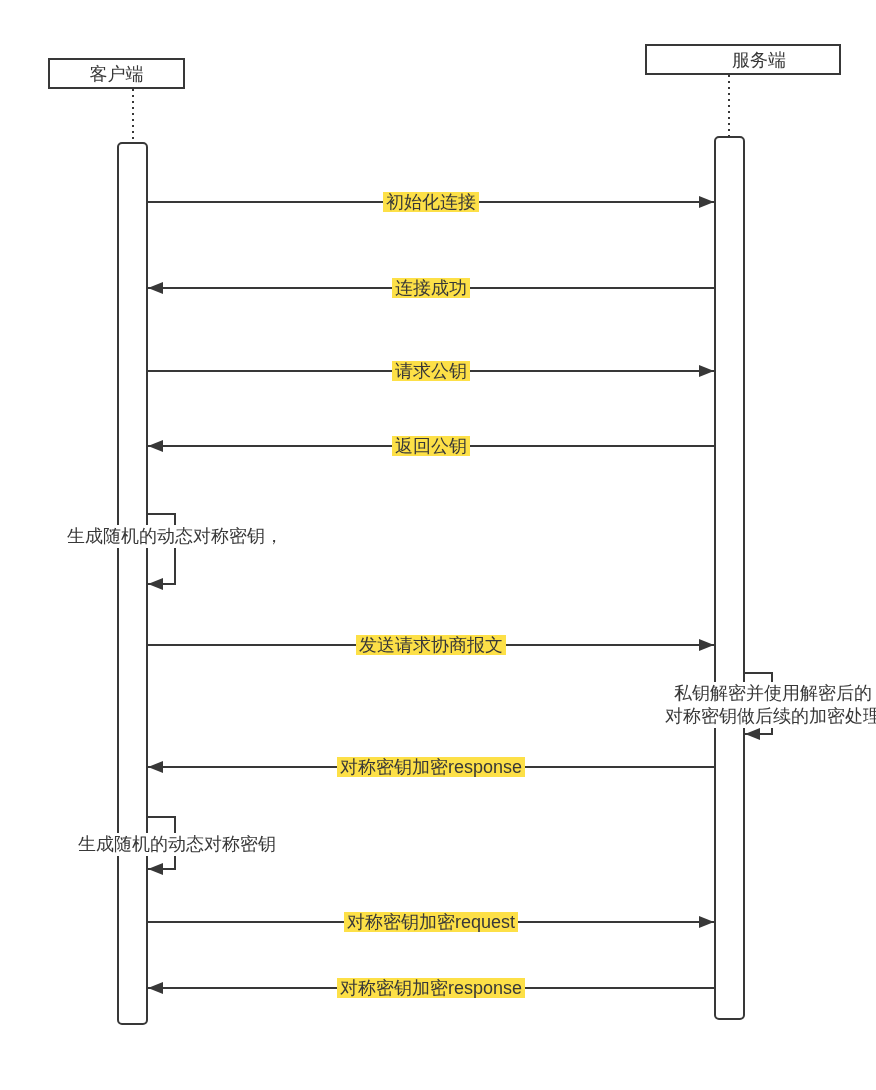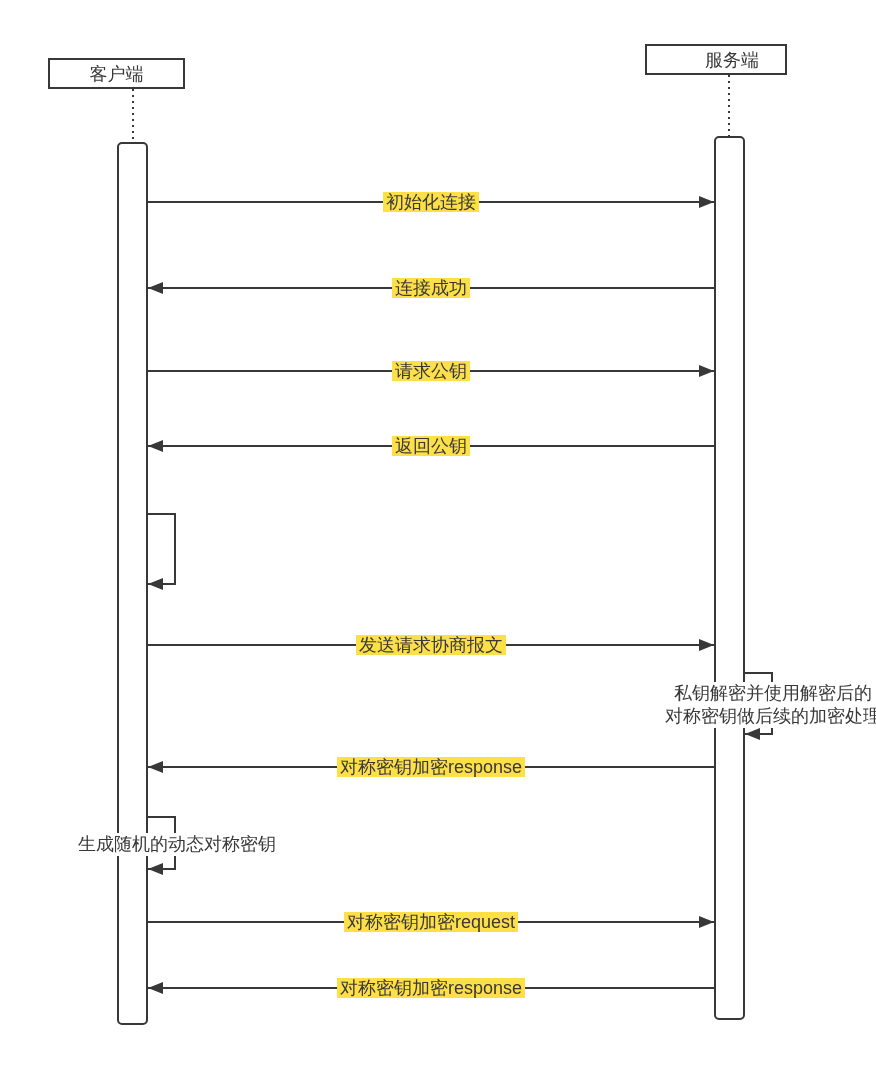--- a/index.html
+++ b/index.html
@@ -9,21 +9,21 @@
     font-family:"Liberation Sans","DejaVu Sans",sans-serif;
     color:#383838;
   }
   .actor-box{
     position:absolute;box-sizing:border-box;height:31px;
     border:2px solid #383838;background:#fff;
     display:flex;align-items:center;justify-content:center;
     font-size:18px;z-index:3;
   }
   .actor-box.client{left:48px;top:58px;width:137px;}
-  .actor-box.server{left:645px;top:44px;width:142px;padding-left:32px;}
+  .actor-box.server{left:645px;top:44px;width:196px;padding-left:32px;}
   .lifeline{
     position:absolute;width:2px;z-index:0;
     background:repeating-linear-gradient(to bottom,#383838 0 2px,transparent 2px 6px);
   }
   .lifeline.client{left:132px;top:89px;height:53px;}
   .lifeline.server{left:728px;top:75px;height:61px;}
   .activation{
     position:absolute;box-sizing:border-box;width:31px;
     border:2px solid #383838;border-radius:5px;background:#fff;z-index:1;
   }
@@ -99,20 +99,21 @@
   <div class="msg" style="top:445px;">
     <div class="msg-line"></div>
     <div class="head left"></div>
     <div class="msg-label"><span>返回公钥</span></div>
   </div>
 
   <div class="self-bracket sm1">
     <div class="self-head"></div>
   </div>
   <div class="self-label sm1">
+    <div>生成随机的动态对称密钥，</div>
   </div>
 
   <div class="msg" style="top:644px;">
     <div class="msg-line"></div>
     <div class="head right"></div>
     <div class="msg-label"><span>发送请求协商报文</span></div>
   </div>
 
   <div class="self-bracket sm2">
     <div class="self-head"></div>

